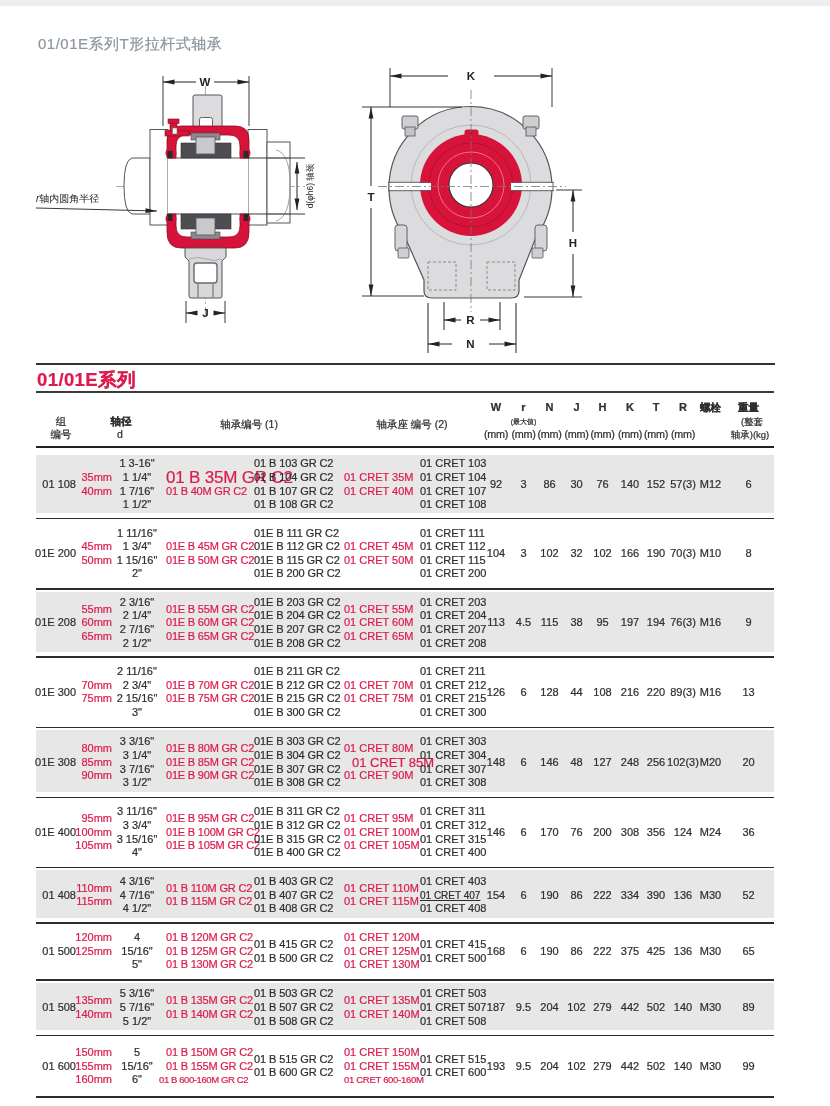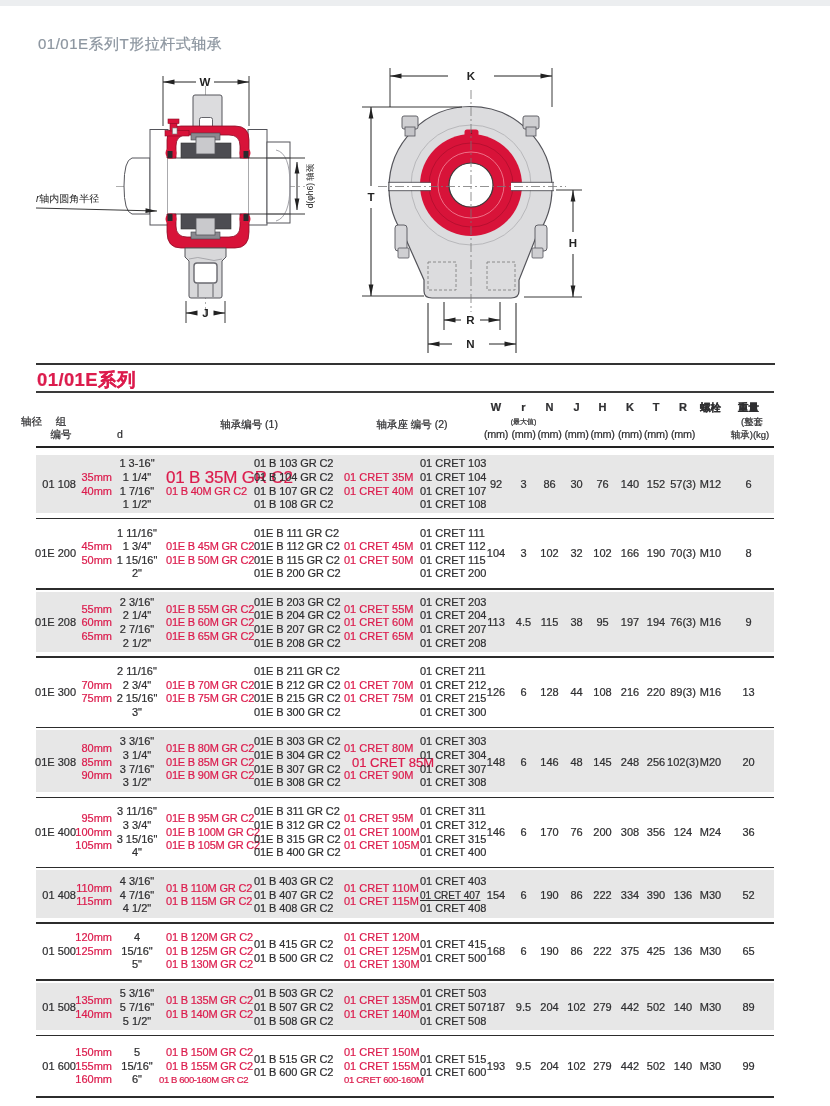--- a/index.html
+++ b/index.html
@@ -126,21 +126,21 @@
 <line x1="428" y1="344" x2="452" y2="344" stroke="#222" stroke-width="1.0" marker-start="url(#aS)"></line>
 <line x1="489" y1="344" x2="516" y2="344" stroke="#222" stroke-width="1.0" marker-end="url(#aE)"></line>
 <text x="470.5" y="344" font-size="11.5" font-weight="bold" fill="#222" text-anchor="middle" dominant-baseline="central">N</text>
 </svg>
 <div class="abs" style="left:36px;top:363px;width:739px;height:1.5px;background:#333;"></div>
 <div class="abs" style="left:37px;top:368.5px;font-size:18.5px;line-height:22px;font-weight:bold;color:#dc1c4d;letter-spacing:0.4px;">01/01E系列</div>
 <div class="abs" style="left:36px;top:390.5px;width:738px;height:2px;background:#3a3a3a;"></div>
 <div class="abs" style="left:36px;top:446px;width:738px;height:2.2px;background:#222;"></div>
 <div style="position:absolute;top:414.7px;line-height:13.6px;font-size:10.5px;color:#2f2f31;white-space:nowrap;left:-39px;width:200px;text-align:center;">组</div>
 <div style="position:absolute;top:427.7px;line-height:13.6px;font-size:10.5px;color:#2f2f31;white-space:nowrap;left:-39px;width:200px;text-align:center;">编号</div>
-<div style="position:absolute;top:414.7px;line-height:13.6px;font-size:10.5px;color:#2f2f31;white-space:nowrap;left:21px;width:200px;">轴径</div>
+<div style="position:absolute;top:414.7px;line-height:13.6px;font-size:10.5px;color:#2f2f31;white-space:nowrap;left:21px;width:200px;text-align:center;font-weight:bold;">轴径</div>
 <div style="position:absolute;top:427.7px;line-height:13.6px;font-size:10.5px;color:#2f2f31;white-space:nowrap;left:20px;width:200px;text-align:center;">d</div>
 <div style="position:absolute;top:418.2px;line-height:13.6px;font-size:10.5px;color:#2f2f31;white-space:nowrap;left:149px;width:200px;text-align:center;">轴承编号 (1)</div>
 <div style="position:absolute;top:418.2px;line-height:13.6px;font-size:10.5px;color:#2f2f31;white-space:nowrap;left:312px;width:200px;text-align:center;">轴承座 编号 (2)</div>
 <div style="position:absolute;top:400.7px;line-height:13.6px;font-size:11px;color:#2f2f31;white-space:nowrap;font-weight:bold;left:396px;width:200px;text-align:center;">W</div>
 <div style="position:absolute;top:428.2px;line-height:13.6px;font-size:10.8px;color:#2f2f31;white-space:nowrap;letter-spacing:-0.3px;left:396px;width:200px;text-align:center;">(mm)</div>
 <div style="position:absolute;top:400.7px;line-height:13.6px;font-size:11px;color:#2f2f31;white-space:nowrap;font-weight:bold;left:423.5px;width:200px;text-align:center;">r</div>
 <div style="position:absolute;top:428.2px;line-height:13.6px;font-size:10.8px;color:#2f2f31;white-space:nowrap;letter-spacing:-0.3px;left:423.5px;width:200px;text-align:center;">(mm)</div>
 <div style="position:absolute;top:400.7px;line-height:13.6px;font-size:11px;color:#2f2f31;white-space:nowrap;font-weight:bold;left:449.5px;width:200px;text-align:center;">N</div>
 <div style="position:absolute;top:428.2px;line-height:13.6px;font-size:10.8px;color:#2f2f31;white-space:nowrap;letter-spacing:-0.3px;left:449.5px;width:200px;text-align:center;">(mm)</div>
 <div style="position:absolute;top:400.7px;line-height:13.6px;font-size:11px;color:#2f2f31;white-space:nowrap;font-weight:bold;left:476.5px;width:200px;text-align:center;">J</div>
@@ -304,21 +304,21 @@
 <div style="position:absolute;top:755.7px;line-height:13.6px;font-size:13px;color:#dc1c4d;white-space:nowrap;left:344px;padding-left:8px;">01 CRET 85M</div>
 <div style="position:absolute;top:769.3px;line-height:13.6px;font-size:11px;color:#dc1c4d;white-space:nowrap;left:344px;">01 CRET 90M</div>
 <div style="position:absolute;top:735.3px;line-height:13.6px;font-size:11px;color:#2f2f31;white-space:nowrap;left:420px;">01 CRET 303</div>
 <div style="position:absolute;top:748.9px;line-height:13.6px;font-size:11px;color:#2f2f31;white-space:nowrap;left:420px;">01 CRET 304</div>
 <div style="position:absolute;top:762.5px;line-height:13.6px;font-size:11px;color:#2f2f31;white-space:nowrap;left:420px;">01 CRET 307</div>
 <div style="position:absolute;top:776.1px;line-height:13.6px;font-size:11px;color:#2f2f31;white-space:nowrap;left:420px;">01 CRET 308</div>
 <div style="position:absolute;top:755.7px;line-height:13.6px;font-size:11px;color:#2f2f31;white-space:nowrap;left:396px;width:200px;text-align:center;">148</div>
 <div style="position:absolute;top:755.7px;line-height:13.6px;font-size:11px;color:#2f2f31;white-space:nowrap;left:423.5px;width:200px;text-align:center;">6</div>
 <div style="position:absolute;top:755.7px;line-height:13.6px;font-size:11px;color:#2f2f31;white-space:nowrap;left:449.5px;width:200px;text-align:center;">146</div>
 <div style="position:absolute;top:755.7px;line-height:13.6px;font-size:11px;color:#2f2f31;white-space:nowrap;left:476.5px;width:200px;text-align:center;">48</div>
-<div style="position:absolute;top:755.7px;line-height:13.6px;font-size:11px;color:#2f2f31;white-space:nowrap;left:502.5px;width:200px;text-align:center;">145</div>
+<div style="position:absolute;top:755.7px;line-height:13.6px;font-size:11px;color:#2f2f31;white-space:nowrap;left:502.5px;width:200px;text-align:center;">127</div>
 <div style="position:absolute;top:755.7px;line-height:13.6px;font-size:11px;color:#2f2f31;white-space:nowrap;left:530px;width:200px;text-align:center;">248</div>
 <div style="position:absolute;top:755.7px;line-height:13.6px;font-size:11px;color:#2f2f31;white-space:nowrap;left:556px;width:200px;text-align:center;">256</div>
 <div style="position:absolute;top:755.7px;line-height:13.6px;font-size:11px;color:#2f2f31;white-space:nowrap;left:583px;width:200px;text-align:center;">102(3)</div>
 <div style="position:absolute;top:755.7px;line-height:13.6px;font-size:11px;color:#2f2f31;white-space:nowrap;left:610.5px;width:200px;text-align:center;">M20</div>
 <div style="position:absolute;top:755.7px;line-height:13.6px;font-size:11px;color:#2f2f31;white-space:nowrap;left:648.5px;width:200px;text-align:center;">20</div>
 <div class="abs" style="left:36px;top:866.8px;width:738px;height:1.4px;background:#2c2c2c;"></div>
 <div style="position:absolute;top:825.7px;line-height:13.6px;font-size:11px;color:#2f2f31;white-space:nowrap;right:754px;padding-left:48px;">01E 400</div>
 <div style="position:absolute;top:812.1px;line-height:13.6px;font-size:11px;color:#dc1c4d;white-space:nowrap;right:718px;">95mm</div>
 <div style="position:absolute;top:825.7px;line-height:13.6px;font-size:11px;color:#dc1c4d;white-space:nowrap;right:718px;">100mm</div>
 <div style="position:absolute;top:839.3px;line-height:13.6px;font-size:11px;color:#dc1c4d;white-space:nowrap;right:718px;">105mm</div>

